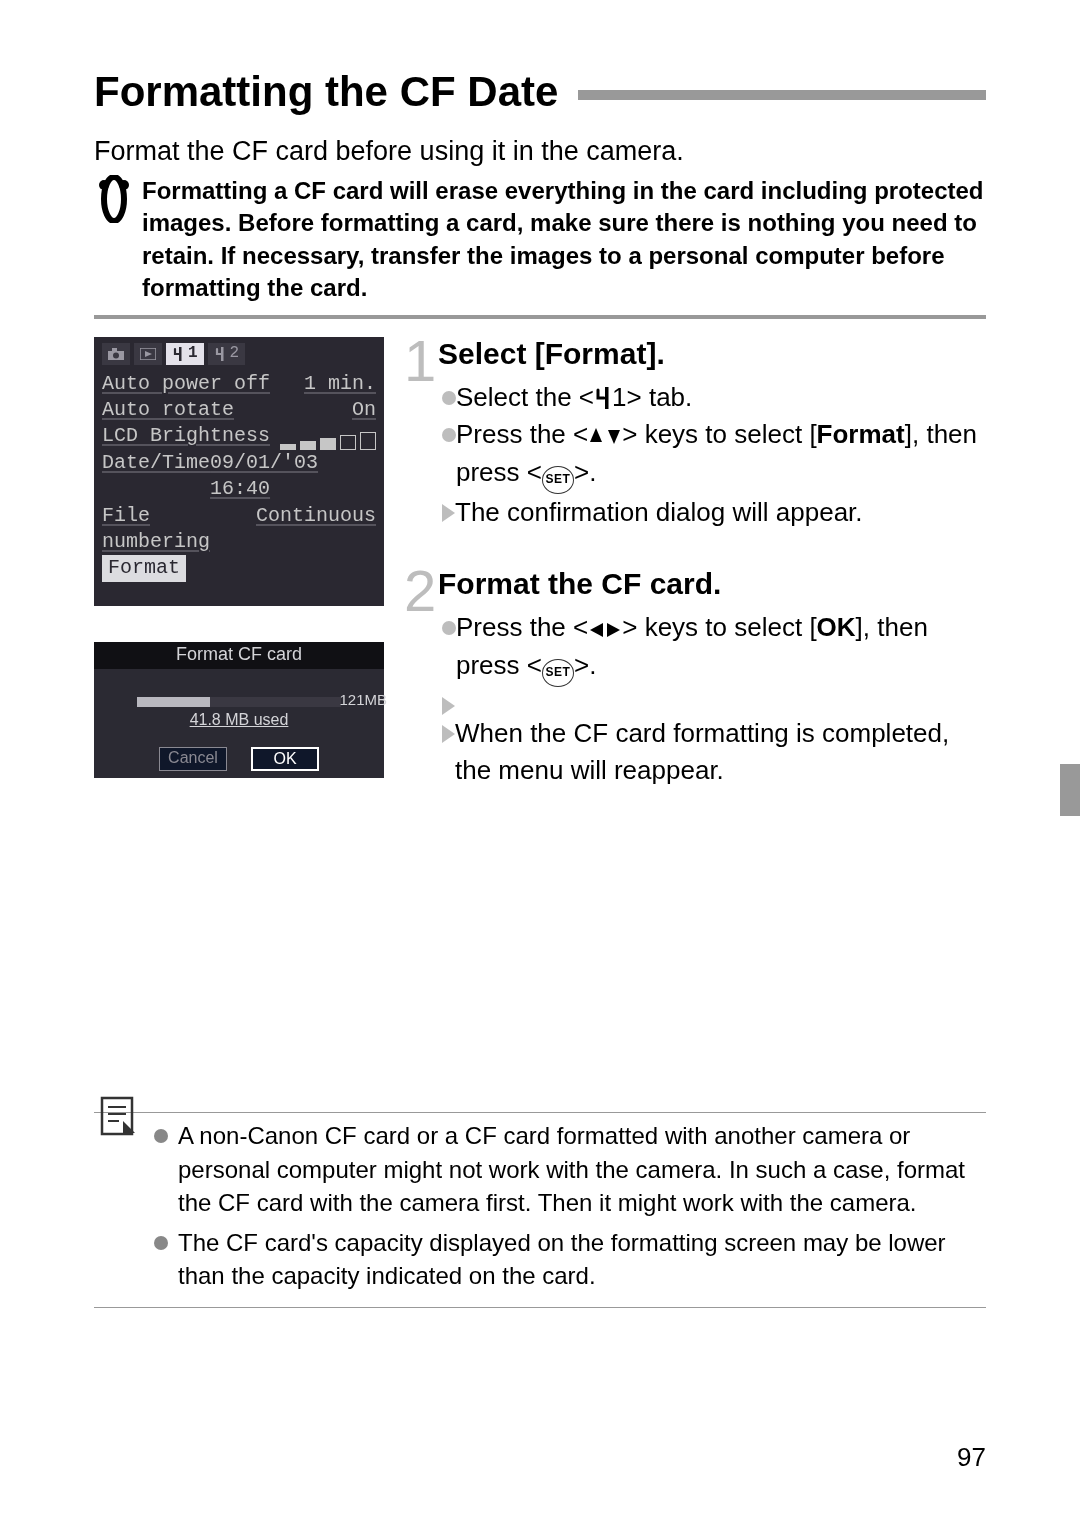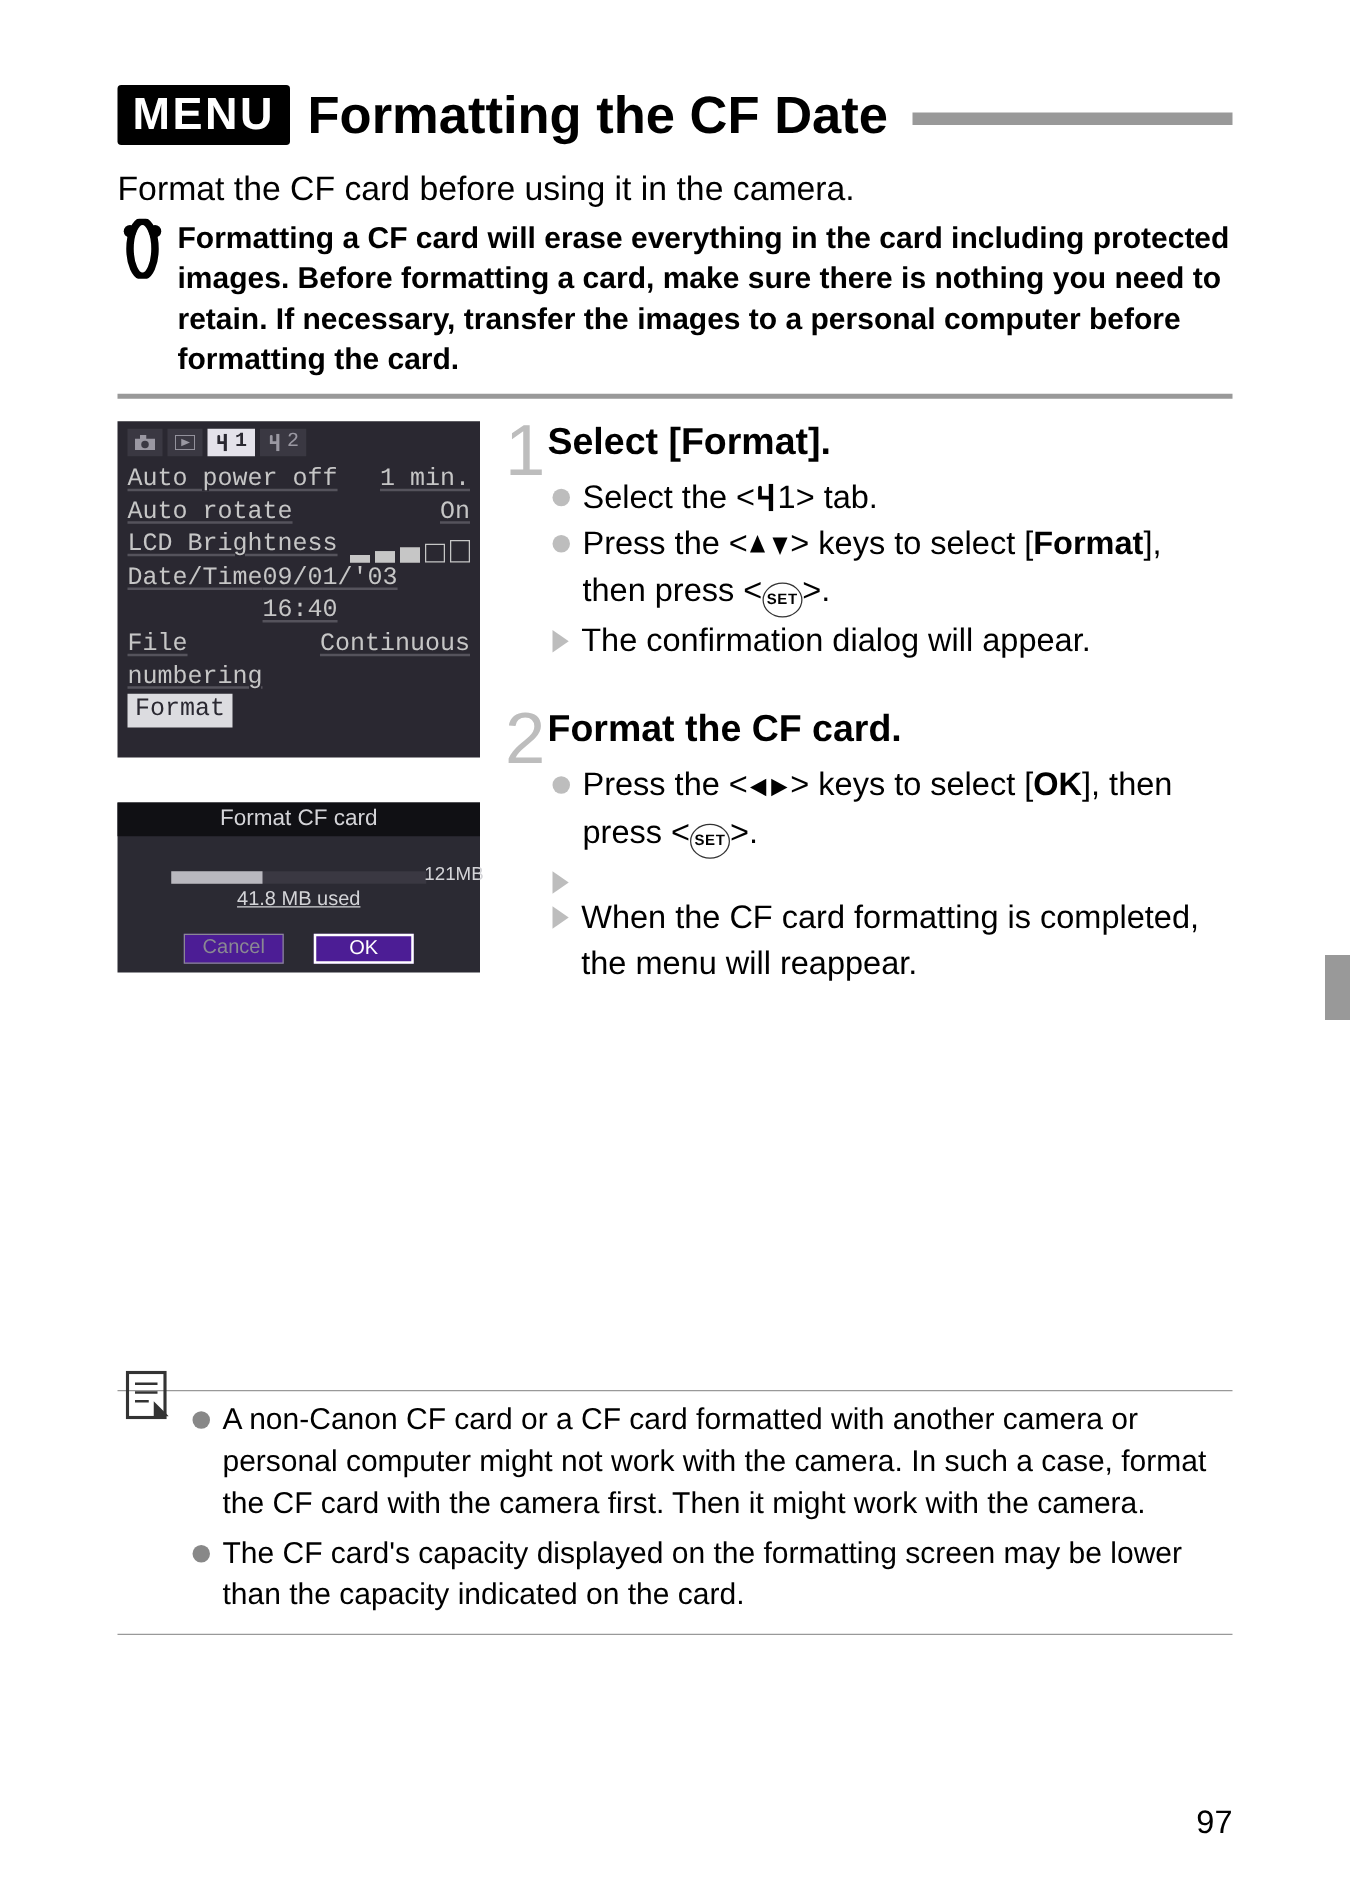--- a/index.html
+++ b/index.html
@@ -132,24 +132,24 @@
   }
   .lcd2-bar-fill {
     position: absolute; left: 0; top: 0; bottom: 0;
     width: 36%;
     background: #b9b8bf;
   }
   .lcd2-cap { position: absolute; right: -46px; top: -6px; font-size: 15px; }
   .lcd2-used { font-size: 16px; margin-top: 4px; text-decoration: underline; }
   .lcd2-btns { display: flex; justify-content: center; gap: 24px; margin-top: 18px; }
   .lcd2-btn {
-    width: 80px; padding: 1px 0;
+    width: 68px; padding: 1px 0;
     border: 1px solid #8a8992;
     font-size: 16px;
-    background: #4c1d95;
+    background: #0f172a;
     color: #8a8992;
   }
   .lcd2-btn.sel { border: 2px solid #fff; color: #fff; }
 
   
   .step { position: relative; margin-bottom: 36px; }
   .step-num {
     position: absolute;
     left: -34px; top: -10px;
     font-size: 58px;
@@ -159,21 +159,20 @@
   }
   .step-head {
     font-weight: 700;
     font-size: 30px;
     margin-bottom: 8px;
   }
   .bullets { padding-left: 4px; }
   .bline {
     display: flex;
     align-items: flex-start;
-    gap: 10px;
     font-size: 26px;
     line-height: 1.45;
   }
   .dot { flex: 0 0 auto; margin-top: 10px; }
   .dot.circle {
     width: 14px; height: 14px; border-radius: 50%;
     background: #bdbdbd;
     margin-top: 12px;
   }
   .dot.tri {
@@ -243,21 +242,20 @@
   }
 
   b { font-weight: 700; }
 </style>
 </head>
 <body>
 
 <div class="page">
 
   <div class="title-row">
-    <span class="menu-badge">MENU</span>
     <span class="title-text">Formatting the CF Date</span>
     <span class="title-rule"></span>
   </div>
 
   <div class="intro">Format the CF card before using it in the camera.</div>
 
   <div class="warn-row">
     <span class="warn-icon">
       <svg width="40" height="48" viewBox="0 0 40 48">
         <ellipse cx="20" cy="24" rx="10" ry="22" fill="none" stroke="#000" stroke-width="6"></ellipse>

